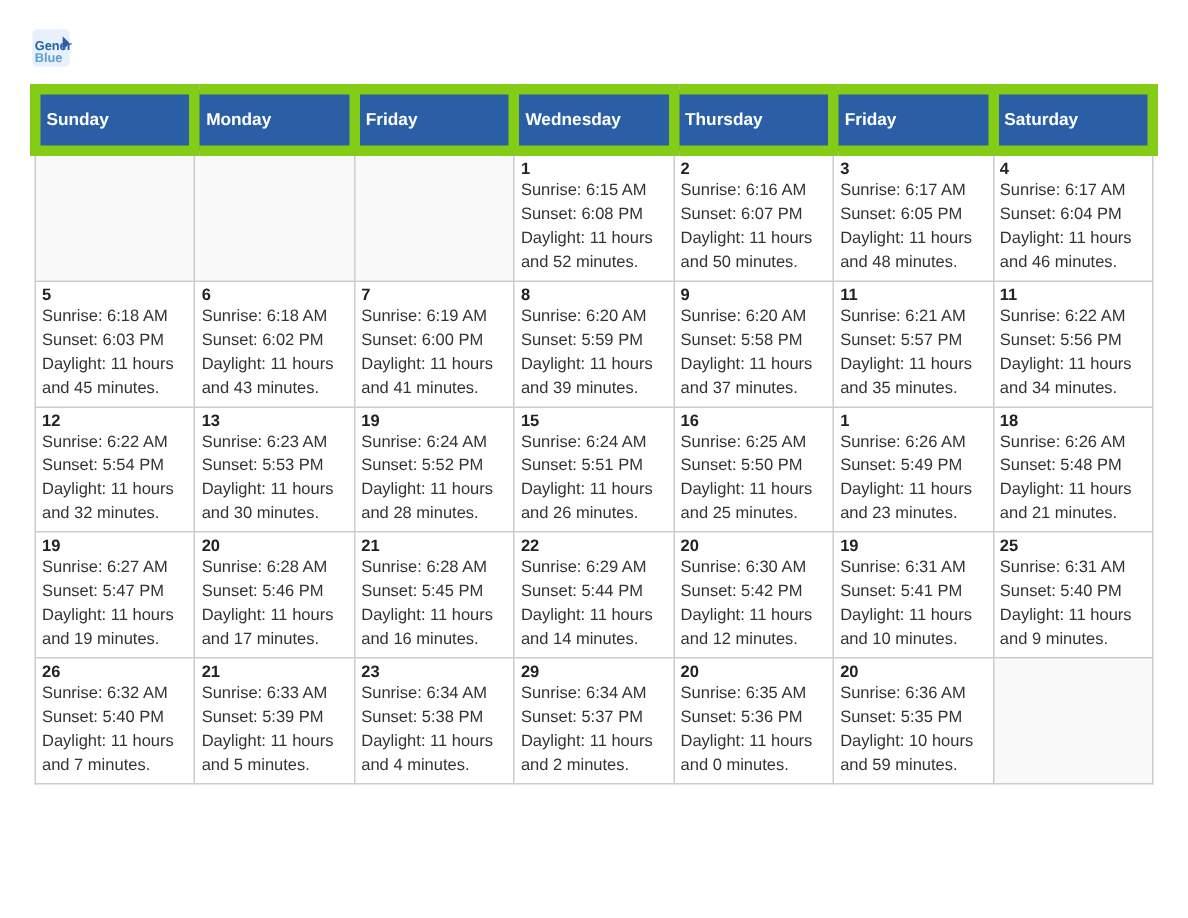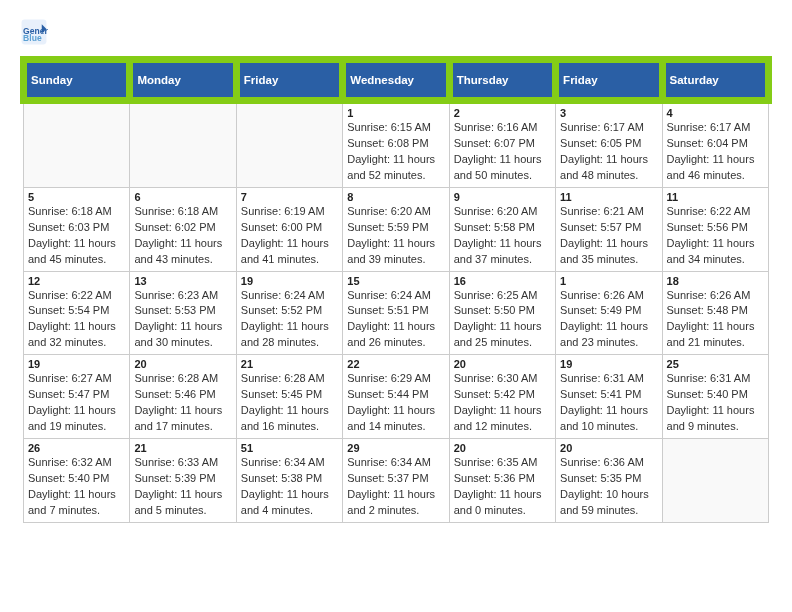--- a/index.html
+++ b/index.html
@@ -243,21 +243,21 @@
         <tr>
           <td>
             <span class="day-number">26</span>
             <div class="cell-info">Sunrise: 6:32 AM<br>Sunset: 5:40 PM<br>Daylight: 11 hours<br>and 7 minutes.</div>
           </td>
           <td>
             <span class="day-number">21</span>
             <div class="cell-info">Sunrise: 6:33 AM<br>Sunset: 5:39 PM<br>Daylight: 11 hours<br>and 5 minutes.</div>
           </td>
           <td>
-            <span class="day-number">51</span>
+            <span class="day-number">23</span>
             <div class="cell-info">Sunrise: 6:34 AM<br>Sunset: 5:38 PM<br>Daylight: 11 hours<br>and 4 minutes.</div>
           </td>
           <td>
             <span class="day-number">29</span>
             <div class="cell-info">Sunrise: 6:34 AM<br>Sunset: 5:37 PM<br>Daylight: 11 hours<br>and 2 minutes.</div>
           </td>
           <td>
             <span class="day-number">20</span>
             <div class="cell-info">Sunrise: 6:35 AM<br>Sunset: 5:36 PM<br>Daylight: 11 hours<br>and 0 minutes.</div>
           </td>

